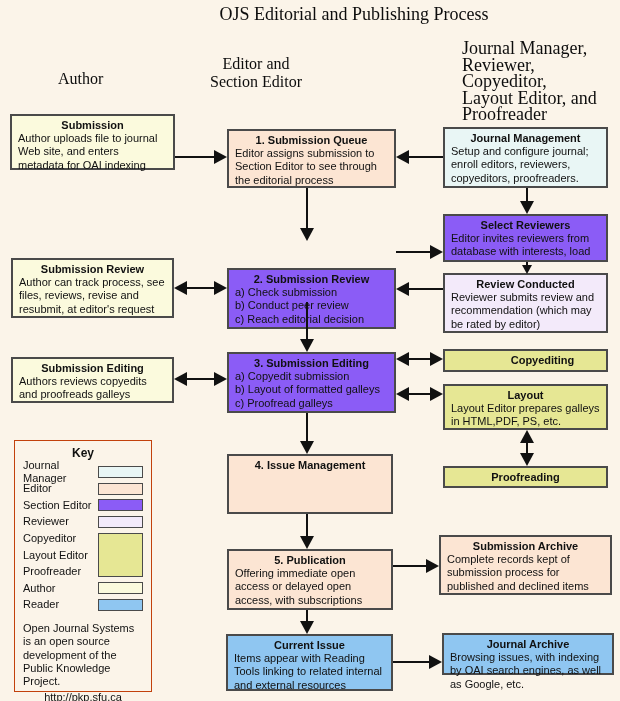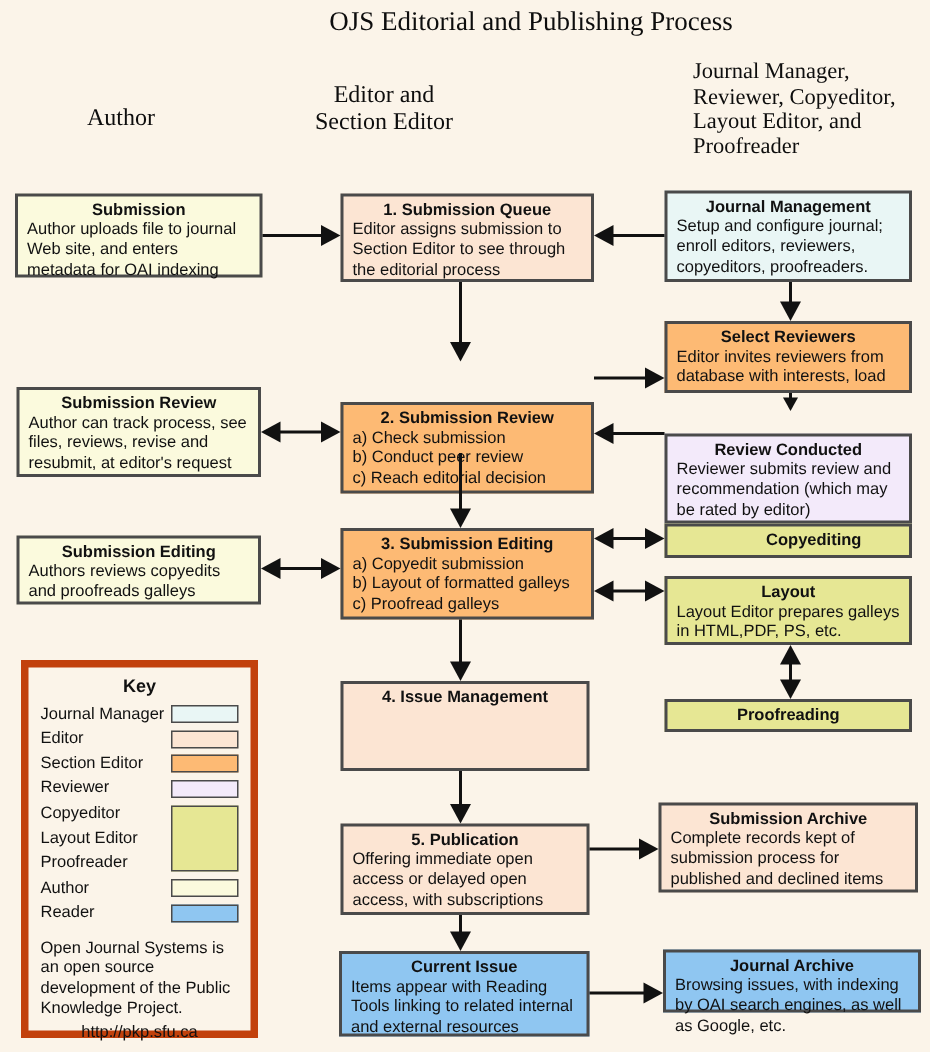--- a/index.html
+++ b/index.html
@@ -4,44 +4,44 @@
 <style>
   html,body{margin:0;padding:0;}
   body{background:#fbf4e9;font-family:"Liberation Sans",sans-serif;color:#111;}
   #canvas{position:relative;width:620px;height:701px;background:#fbf4e9;overflow:hidden;}
 
   .title{position:absolute;left:0;top:4px;width:620px;text-align:center;
          font-family:"Liberation Serif",serif;font-size:18px;color:#0d0d0d;padding-left:44px;}
   .col-header{position:absolute;font-family:"Liberation Serif",serif;color:#0d0d0d;white-space:pre-line;}
   .hdr-author{left:58px;top:70px;font-size:16px;}
   .hdr-editor{left:196px;top:55px;width:120px;text-align:center;font-size:16px;line-height:18px;}
-  .hdr-roles{left:462px;top:40px;width:150px;font-size:15px;line-height:16.5px;}
+  .hdr-roles{left:462px;top:40px;width:150px;font-size:18px;line-height:16.5px;}
 
   .box{position:absolute;border:2px solid #4a4a4a;box-sizing:border-box;
        padding:3px 6px 2px 6px;font-size:11px;line-height:13.2px;}
   .box-title{font-weight:bold;text-align:center;}
   .box-body{white-space:pre-line;text-align:left;}
   .c-author{background:#fbfadd;}
   .c-editor{background:#fce5d3;}
-  .c-section{background:#fdba74;}
+  .c-section{background:#8b5cf6;}
   .c-jm{background:#e9f6f5;}
   .c-reviewer{background:#f3eafa;}
   .c-olive{background:#e6e794;}
   .c-reader{background:#8fc6f1;}
 
   .ln{position:absolute;background:#111;}
   .ah{position:absolute;width:0;height:0;}
   .ah.r{border-top:7px solid transparent;border-bottom:7px solid transparent;border-left:13px solid #111;}
   .ah.l{border-top:7px solid transparent;border-bottom:7px solid transparent;border-right:13px solid #111;}
   .ah.d{border-left:7px solid transparent;border-right:7px solid transparent;border-top:13px solid #111;}
   .ah.u{border-left:7px solid transparent;border-right:7px solid transparent;border-bottom:13px solid #111;}
   .ah.d.sm{border-left:5px solid transparent;border-right:5px solid transparent;border-top:9px solid #111;}
 
-  .keybox{position:absolute;left:14px;top:440px;width:158px;height:252px;
-          border:5px solid #c2410c;box-sizing:border-box;background:#fbf4e9;
+  .keybox{position:absolute;left:14px;top:440px;width:138px;height:252px;
+          border:1px solid #c2410c;box-sizing:border-box;background:#fbf4e9;
           padding:6px 8px;font-size:11px;line-height:13.2px;}
   .key-title{font-weight:bold;text-align:center;font-size:12px;margin-bottom:4px;}
   .key-row{display:flex;align-items:center;height:16.5px;}
   .key-row .klabel{flex:1;}
   .swatch{width:45px;height:12px;border:1px solid #4a4a4a;box-sizing:border-box;}
   .key-row.group{height:50px;}
   .key-row.group .klabel div{height:16.5px;display:flex;align-items:center;}
   .key-row.group .swatch{height:44px;}
   .key-note{margin-top:9px;white-space:normal;}
   .key-url{margin-top:3px;text-align:center;}
@@ -53,21 +53,21 @@
 
   <div class="title">OJS Editorial and Publishing Process</div>
   <div class="col-header hdr-author">Author</div>
   <div class="col-header hdr-editor">Editor and
 Section Editor</div>
   <div class="col-header hdr-roles">Journal Manager,
 Reviewer, Copyeditor,
 Layout Editor, and
 Proofreader</div>
 
-  <div class="box c-author" style="left:10px;top:129px;width:165px;height:56px;">
+  <div class="box c-author" style="left:10px;top:114px;width:165px;height:56px;">
     <div class="box-title">Submission</div>
     <div class="box-body">Author uploads file to journal Web site, and enters metadata for OAI indexing</div>
   </div>
   <div class="box c-editor" style="left:227px;top:129px;width:169px;height:59px;">
     <div class="box-title">1. Submission Queue</div>
     <div class="box-body">Editor assigns submission to Section Editor to see through the editorial process</div>
   </div>
   <div class="box c-jm" style="left:443px;top:127px;width:165px;height:61px;">
     <div class="box-title">Journal Management</div>
     <div class="box-body">Setup and configure journal; enroll editors, reviewers, copyeditors, proofreaders.</div>
@@ -79,21 +79,21 @@
   <div class="box c-author" style="left:11px;top:258px;width:163px;height:60px;">
     <div class="box-title">Submission Review</div>
     <div class="box-body">Author can track process, see files, reviews, revise and resubmit, at editor's request</div>
   </div>
   <div class="box c-section" style="left:227px;top:241px;width:169px;height:61px;margin-top:27px;">
     <div class="box-title">2. Submission Review</div>
     <div class="box-body">a) Check submission
 b) Conduct peer review
 c) Reach editorial decision</div>
   </div>
-  <div class="box c-reviewer" style="left:443px;top:273px;width:165px;height:60px;margin-top:16px;">
+  <div class="box c-reviewer" style="left:443px;top:273px;width:165px;height:60px;">
     <div class="box-title">Review Conducted</div>
     <div class="box-body">Reviewer submits review and recommendation (which may be rated by editor)</div>
   </div>
   <div class="box c-author" style="left:11px;top:357px;width:163px;height:46px;">
     <div class="box-title">Submission Editing</div>
     <div class="box-body">Authors reviews copyedits and proofreads galleys</div>
   </div>
   <div class="box c-section" style="left:227px;top:352px;width:169px;height:61px;">
     <div class="box-title">3. Submission Editing</div>
     <div class="box-body">a) Copyedit submission

